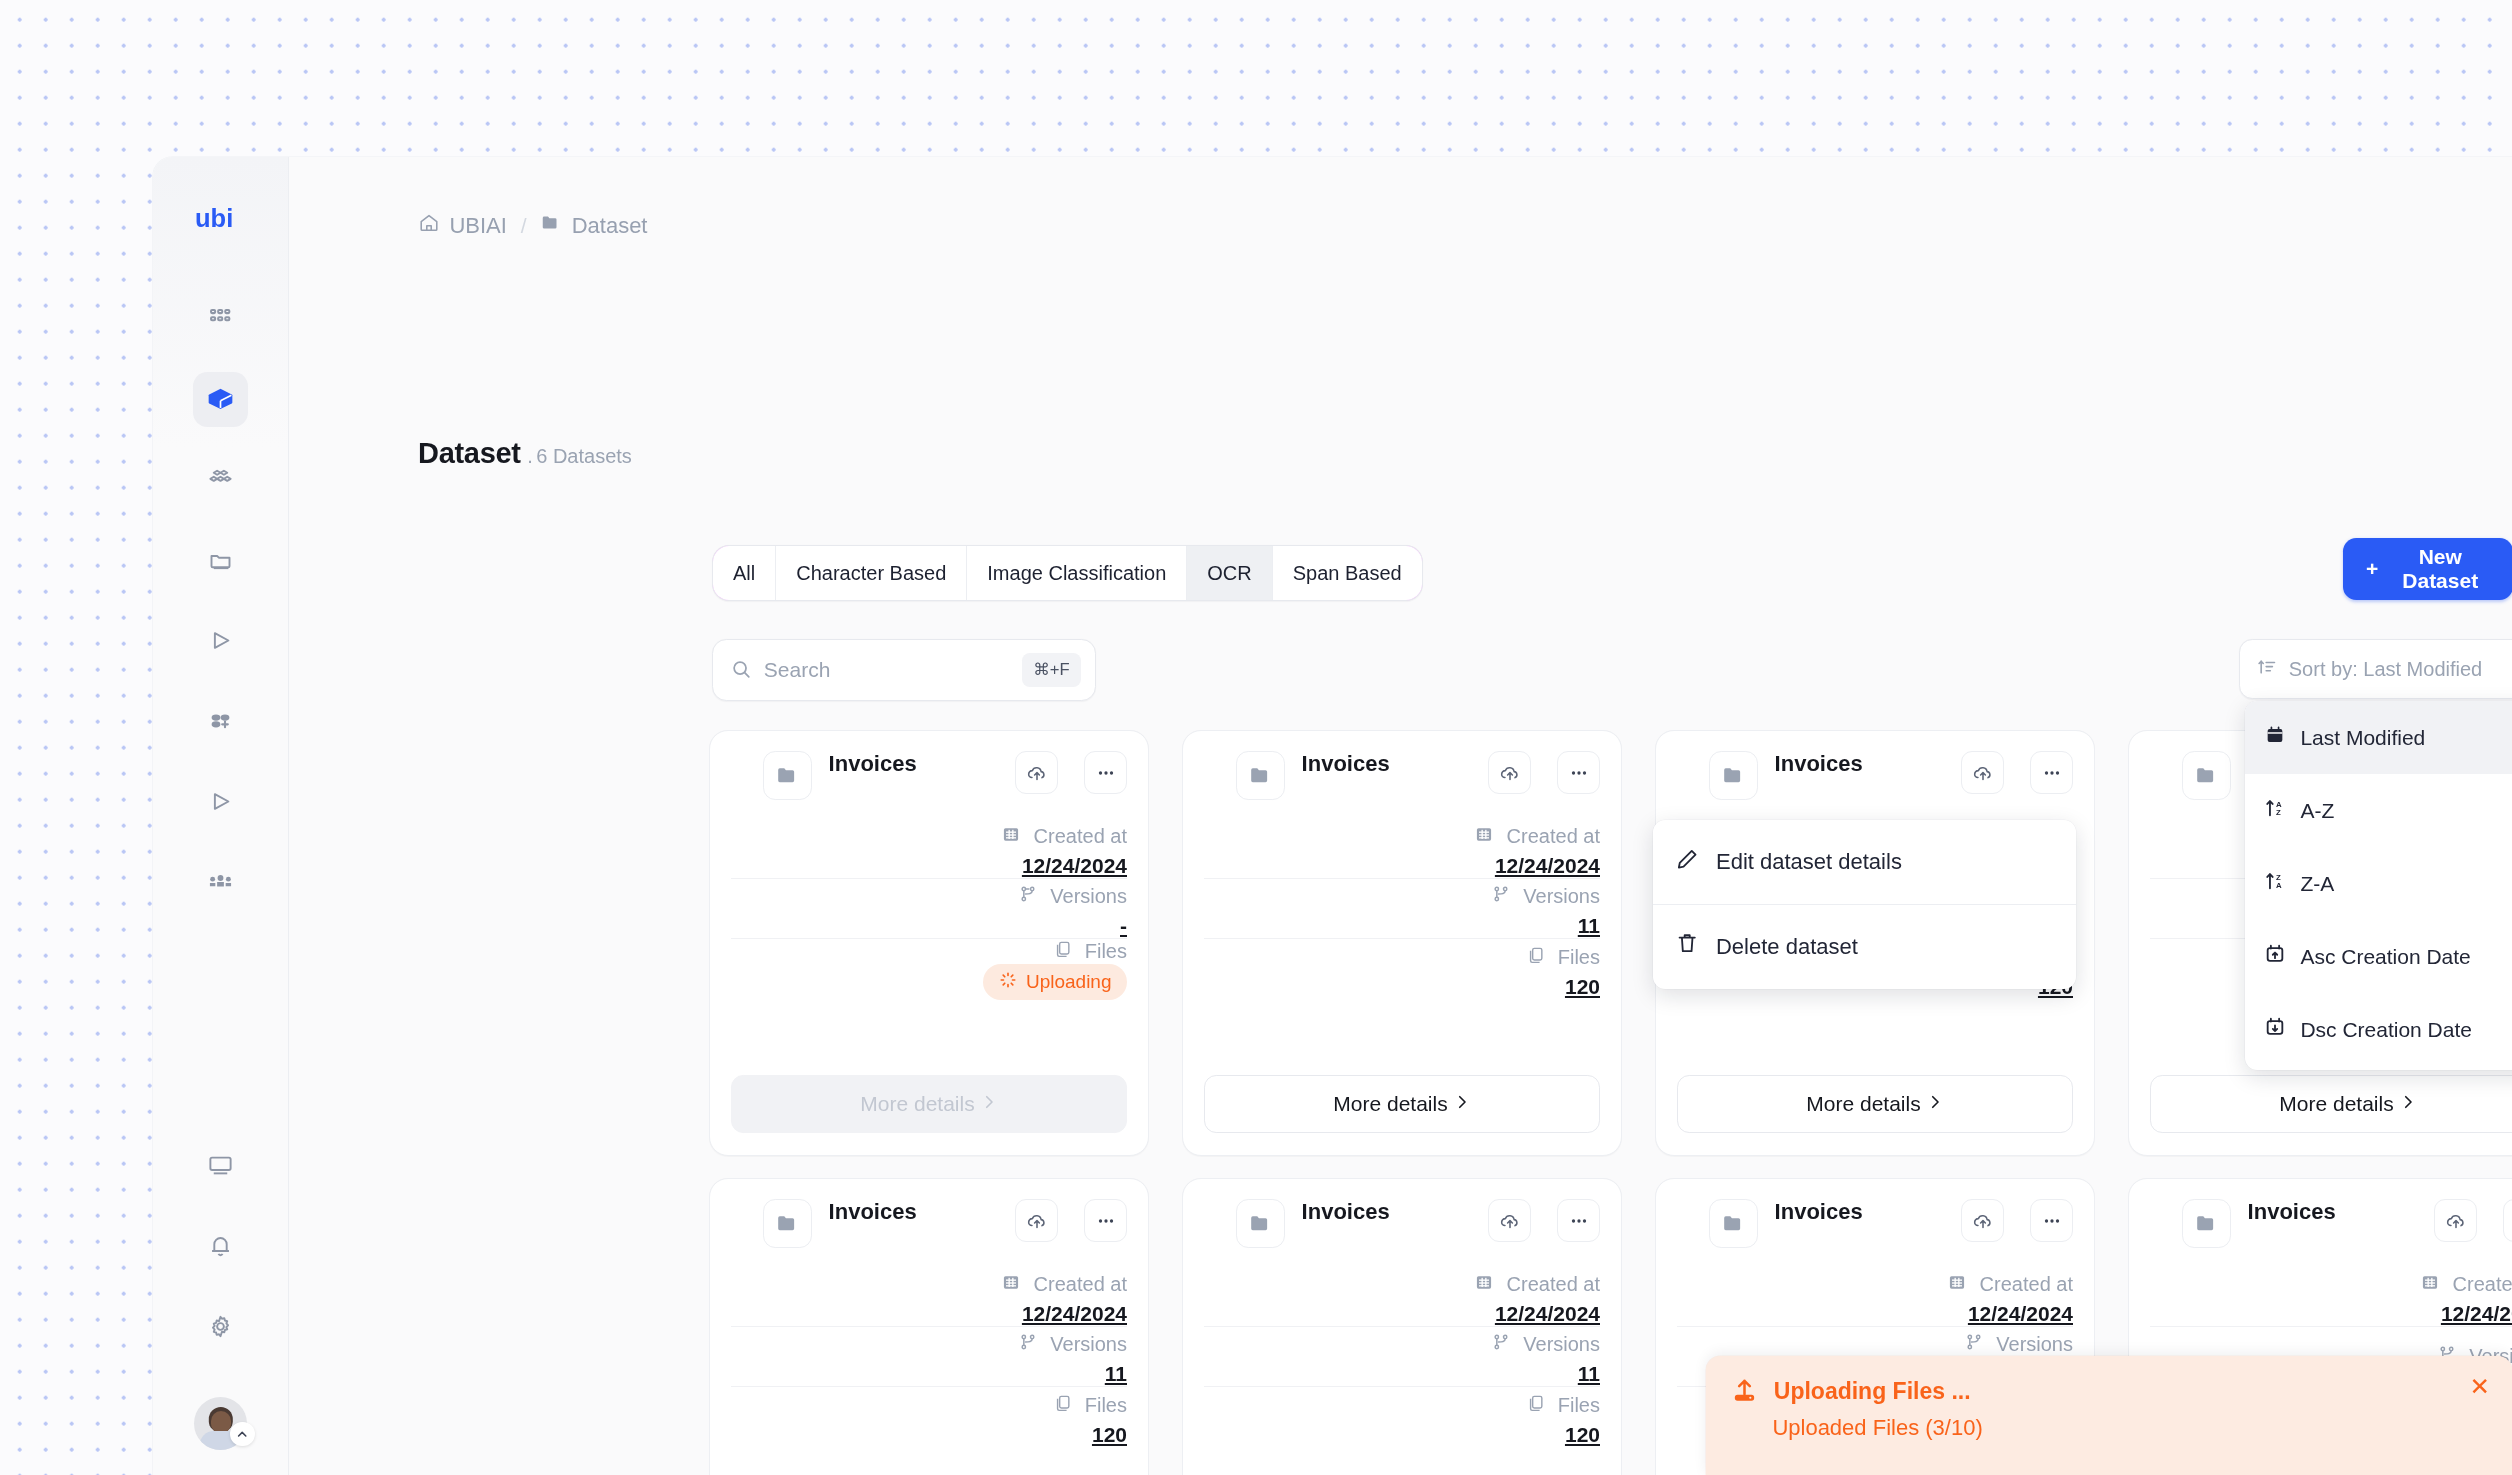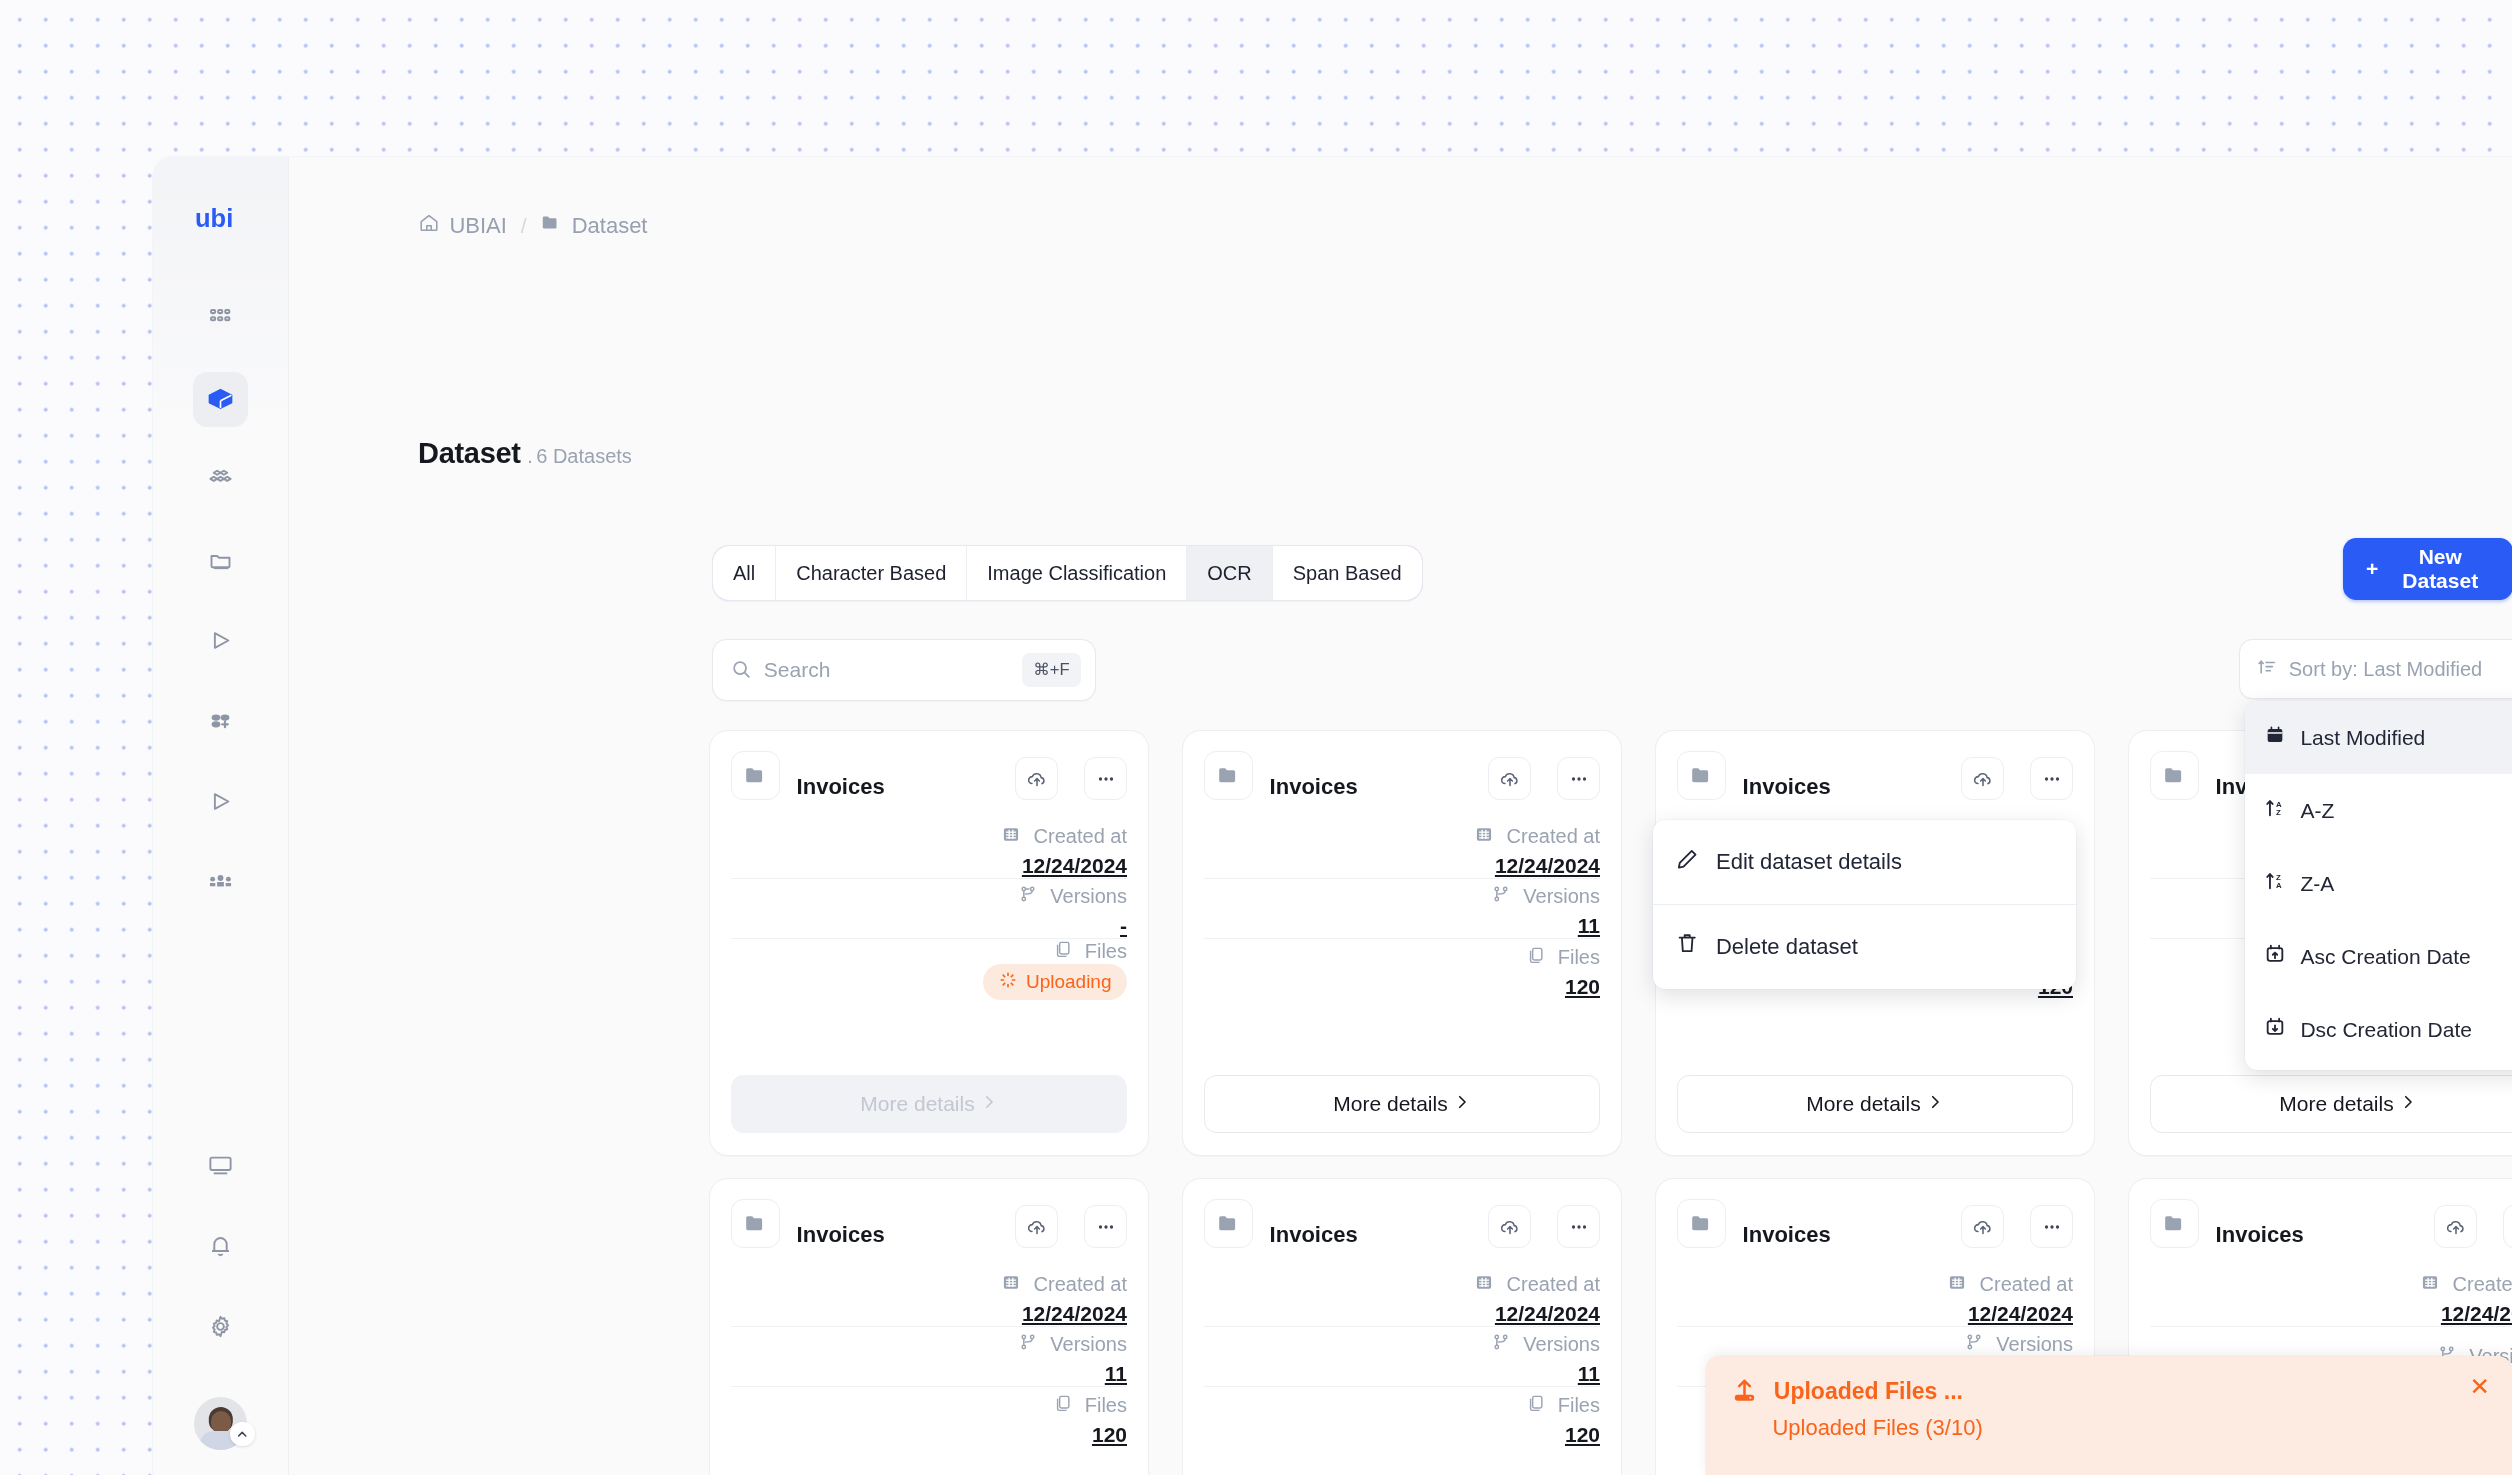--- a/index.html
+++ b/index.html
@@ -165,21 +165,21 @@
     display: grid; grid-template-columns: repeat(4, 440px);
     column-gap: 33px; row-gap: 22px;
   }
   .card {
     width: 440px; height: 426px;
     background:#fff; border:0.6px solid #edeff3; border-radius: 19px;
     padding: 20px 21px 22px 21px;
     display:flex; flex-direction:column;
     box-shadow: 0 0.6px 1.1px rgba(16,24,40,.03);
   }
-  .card-head { display:flex; align-items:flex-end; gap: 16.6px; }
+  .card-head { display:flex; align-items:flex-start; gap: 16.6px; margin-left: 32px; }
   .folder-tile {
     width: 49px; height: 49px; border-radius: 12.2px;
     border: 0.6px solid #eceef2; background:#fff;
     display:flex; align-items:center; justify-content:center; flex: 0 0 49px;
   }
   .card-title { flex:1 1 auto; font-size: 22px; font-weight:600; color:#16181f; }
   .icon-btn {
     width: 43px; height: 43px; border-radius: 11px;
     border: 0.6px solid #eceef2; background:#fff;
     display:flex; align-items:center; justify-content:center; flex:0 0 43px;
@@ -1038,18 +1038,18 @@
 
 <div class="toast">
   <div class="toast-row1">
     <span>
       <svg width="29" height="29" viewBox="0 0 24 24" fill="none" stroke="#f9631a" stroke-width="2.1" stroke-linecap="round" stroke-linejoin="round">
         <path d="M12 15V4M7.6 8.4 12 4l4.4 4.4"></path>
         <rect x="4" y="15.5" width="16" height="5" rx="2.2" fill="#f9631a" stroke="none"></rect>
         <circle cx="16.8" cy="18" r=".9" fill="#fdebe1" stroke="none"></circle>
       </svg>
     </span>
-    <span class="toast-title">Uploaded Files ...</span>
+    <span class="toast-title">Uploading Files ...</span>
   </div>
   <div class="toast-sub">Uploaded Files (3/10)</div>
   <div class="toast-close">✕</div>
 </div>
 
 
 </body></html>

